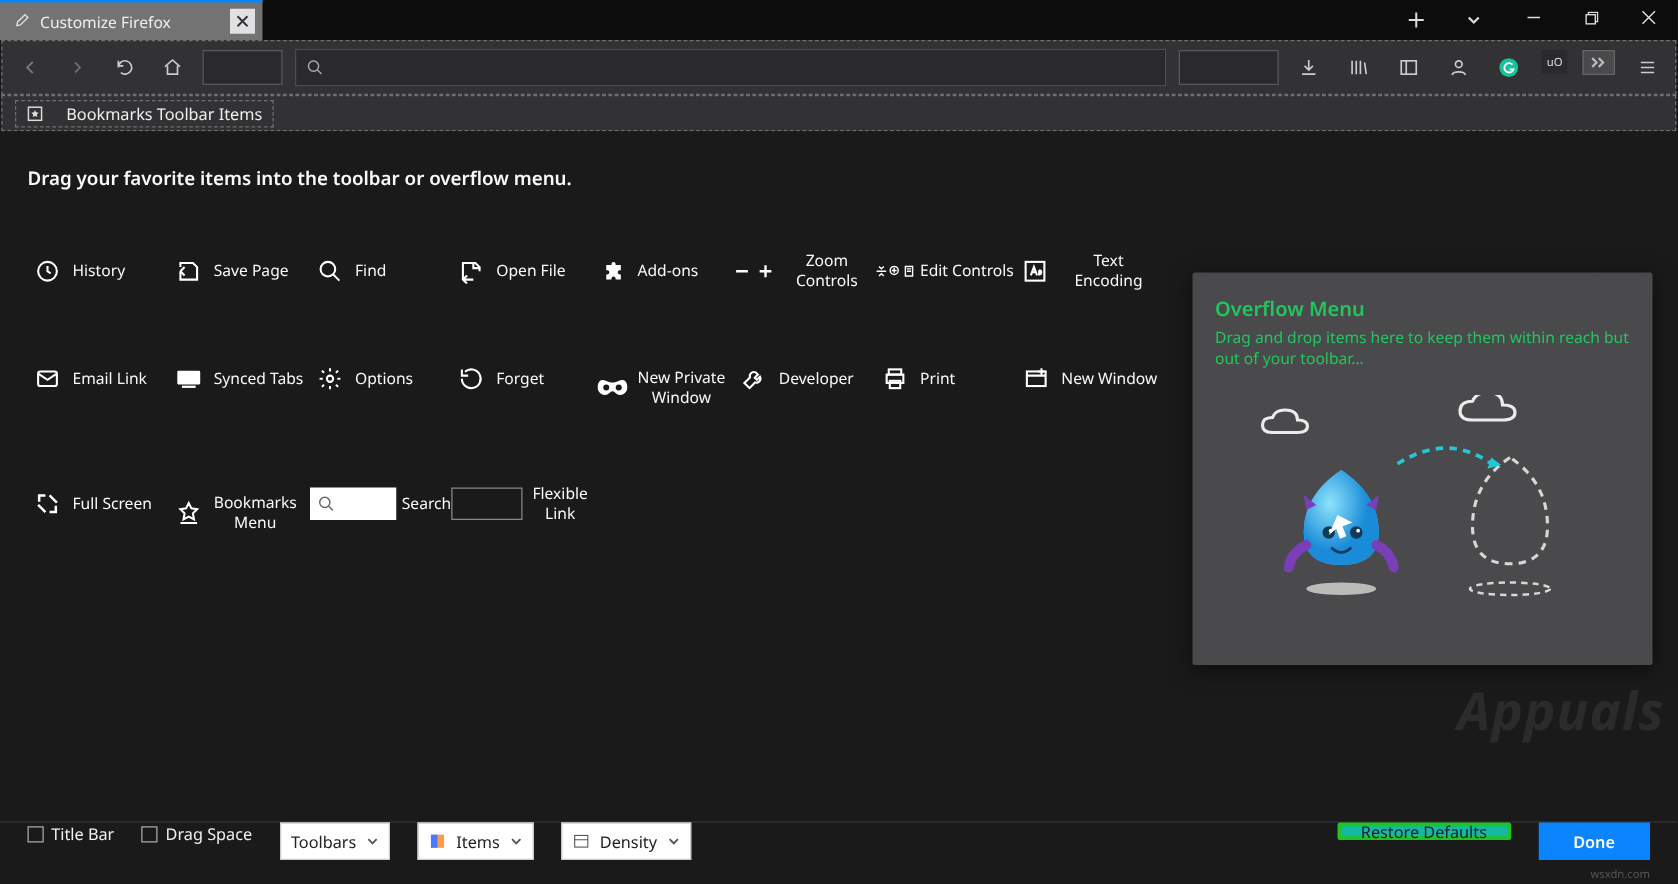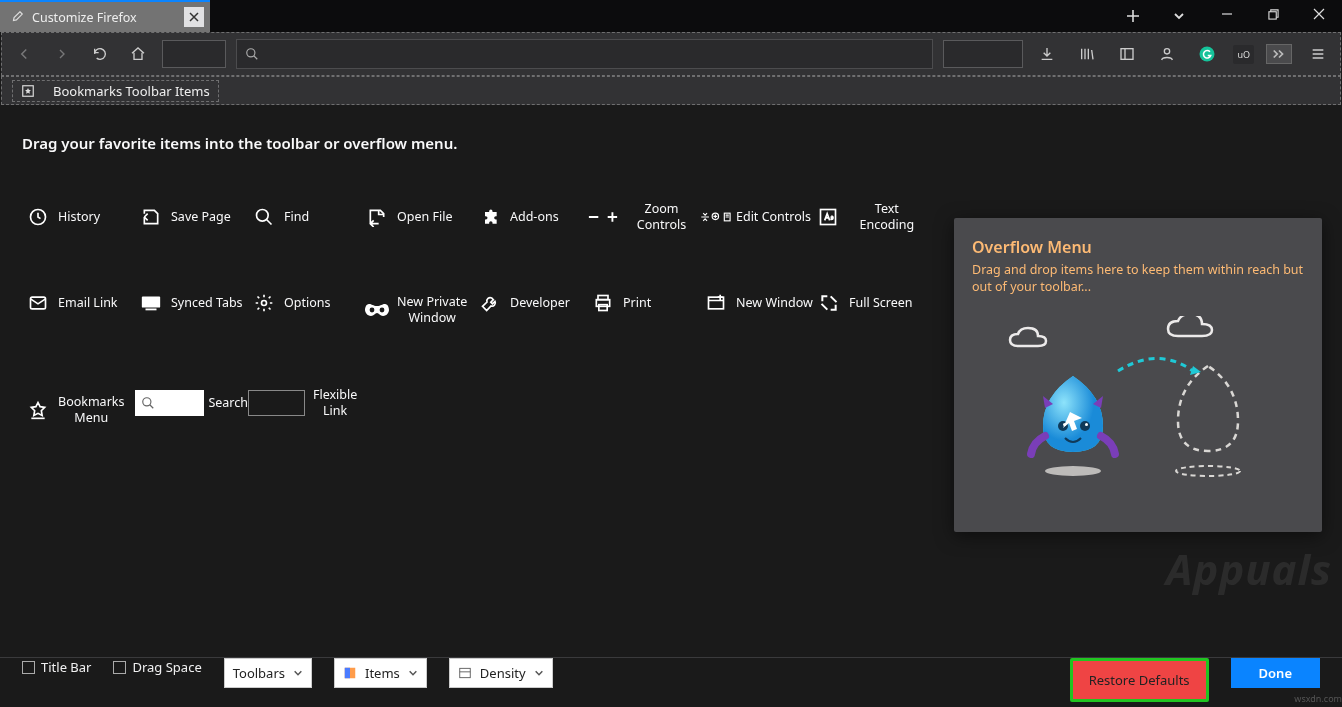--- a/index.html
+++ b/index.html
@@ -15,60 +15,60 @@
 .titlebar-btn { width: 34px; height: 28px; display: inline-flex; align-items: center; justify-content: center; color: #ddd; }
 .win-controls { display: flex; }
 .win-controls .titlebar-btn { width: 46px; }
 
 
 .nav-toolbar { height: 44px; background: #323234; border: 1px dashed #6f6f70; margin: 0 1px; display: flex; align-items: center; padding: 0 8px; gap: 10px; }
 .nav-icon { width: 28px; height: 28px; display: inline-flex; align-items: center; justify-content: center; color: #ccc; }
 .nav-icon.disabled { opacity: 0.45; }
 .ph-input { height: 28px; background: #2a2a2c; border: 1px solid #5a5a5c; }
 .urlbox { flex: 1; height: 30px; background: #2a2a2c; border: 1px solid #4c4c4e; display: flex; align-items: center; padding: 0 8px; color: #aaa; }
-.right-icons { display: flex; align-items: center; gap: 12px; }
+.right-icons { display: flex; align-items: flex-start; gap: 12px; }
 .grammarly-icon circle { fill: #15c39a; }
 .ublock-icon { background: #2a2a2c; padding: 3px 4px; font-size: 9px; color: #ddd; border-radius: 2px; }
 .chevrons-btn { background: #4a4a4c; border: 1px solid #666; padding: 3px 5px; color: #bbb; }
 
 
 .bookmarks-bar { height: 29px; background: #323234; border: 1px dashed #6f6f70; margin: 0 1px; display: flex; align-items: center; padding: 0 10px; gap: 8px; font-size: 13px; color: #eee; }
 .bmk-inner { border: 1px dashed #6f6f70; padding: 1px 8px; display: flex; align-items: center; gap: 18px; }
 
 
 .main { flex: 1; background: #1a1a1a; position: relative; padding: 20px 22px; }
 .instruction { font-size: 15px; font-weight: 600; margin: 8px 0 18px 0; color: #f9f9fa; }
 .palette { display: flex; flex-wrap: wrap; width: 940px; }
 .palette-item { width: 113px; height: 86px; display: flex; flex-direction: row; align-items: center; justify-content: flex-start; padding-top: 6px; gap: 4px; cursor: grab; }
 .palette-item.tall { height: 100px; }
 .palette-icon { width: 32px; height: 30px; display: flex; align-items: center; justify-content: center; color: #fff; }
 .palette-label { font-size: 12.5px; text-align: center; color: #f9f9fa; line-height: 1.25; }
 .ph-search-slot, .ph-flex-slot { width: 80px; height: 26px; background: #fff; display: flex; align-items: center; padding: 0 6px; color: #555; }
 .ph-flex-slot { background: transparent; border: 1px solid #888; width: 74px; }
 
 
-.overflow-panel { position: absolute; top: 113px; right: 20px; width: 368px; height: 314px; background: #4a4a4d; border-radius: 2px; box-shadow: 0 4px 18px rgba(0,0,0,0.5); padding: 18px 18px 14px; color: #fdba74; }
+.overflow-panel { position: absolute; top: 113px; right: 20px; width: 368px; height: 314px; background: #4a4a4d; border-radius: 2px; box-shadow: 0 4px 18px rgba(0,0,0,0.5); padding: 18px 18px 14px; color: #22c55e; }
 .overflow-panel::before { content: ""; position: absolute; top: -8px; right: 38px; border: 8px solid transparent; border-bottom-color: #4a4a4d; }
 .overflow-title { font-size: 16px; font-weight: 600; margin-bottom: 4px; }
 .overflow-desc { font-size: 12.5px; line-height: 1.35; }
 .overflow-illustration { margin-top: 20px; display: flex; justify-content: center; }
 
 
 .footer { height: 50px; background: #1a1a1a; border-top: 1px solid #3a3a3c; display: flex; align-items: flex-start; padding: 0 22px; gap: 22px; }
 .chk { display: flex; align-items: center; gap: 6px; font-size: 13px; color: #f0f0f1; cursor: pointer; }
 .chk-box { width: 13px; height: 13px; border: 1px solid #aaa; display: inline-block; }
 .dropdown-btn { height: 30px; background: #fff; color: #222; display: flex; align-items: center; padding: 0 8px; gap: 8px; font-size: 13px; border: 1px solid #ccc; cursor: pointer; }
 .dropdown-btn svg.left { margin-right: 0; }
 .footer-spacer { flex: 1; }
-.restore-btn { height: 44px; background: #ef4444; color: #222; padding: 0 16px; font-size: 13px; border: 3px solid #21c521; display: flex; align-items: center; cursor: pointer; border-radius: 2px; }
+.restore-btn { height: 14px; background: #14b8a6; color: #222; padding: 0 16px; font-size: 13px; border: 3px solid #21c521; display: flex; align-items: center; cursor: pointer; border-radius: 2px; }
 .done-btn { height: 30px; background: #0a84ff; color: #fff; padding: 0 28px; font-size: 13px; font-weight: 600; display: flex; align-items: center; cursor: pointer; border: none; }
 
 
 .watermark { position: absolute; bottom: 60px; right: 10px; font-size: 42px; font-weight: 700; color: rgba(255,255,255,0.08); letter-spacing: 1px; font-style: italic;}
-.attrib { position: absolute; bottom: 2px; right: 0; font-size: 9px; color: #555; }
+.attrib { position: absolute; bottom: 2px; right: 22px; font-size: 9px; color: #555; }
 
 svg { display: block; }
 </style>
 </head>
 <body>
 
 <div class="titlebar">
   <div class="tab">
     <span class="brush-icon">
       <svg width="14" height="14" viewBox="0 0 24 24" fill="none" stroke="#ddd" stroke-width="2">
@@ -292,20 +292,28 @@
         <div class="palette-label">Synced Tabs</div>
       </div>
       <div class="palette-item">
         <div class="palette-icon">
           <svg width="20" height="20" viewBox="0 0 24 24" fill="none" stroke="#fff" stroke-width="2">
             <circle cx="12" cy="12" r="3"></circle>
             <path d="M12 2v3M12 19v3M4.2 4.2l2.1 2.1M17.7 17.7l2.1 2.1M2 12h3M19 12h3M4.2 19.8l2.1-2.1M17.7 6.3l2.1-2.1"></path>
           </svg>
         </div>
         <div class="palette-label">Options</div>
+      </div>
+      <div class="palette-item">
+        <div class="palette-icon">
+          <svg width="20" height="20" viewBox="0 0 24 24" fill="none" stroke="#fff" stroke-width="2">
+            <path d="M3 12a9 9 0 1 0 3-6.7M3 3v6h6"></path>
+          </svg>
+        </div>
+        <div class="palette-label">Forget</div>
       </div>
       <div class="palette-item tall">
         <div class="palette-icon">
           <svg width="24" height="16" viewBox="0 0 24 16" fill="#fff">
             <path d="M4 2C1 2 0 6 0 8s2 6 6 6c3 0 4-3 6-3s3 3 6 3c4 0 6-4 6-6s-1-6-4-6c-3 0-4 2-8 2S7 2 4 2z"></path>
             <circle cx="7" cy="8" r="2.4" fill="#1a1a1a"></circle>
             <circle cx="17" cy="8" r="2.4" fill="#1a1a1a"></circle>
           </svg>
         </div>
         <div class="palette-label">New Private<br>Window</div>

